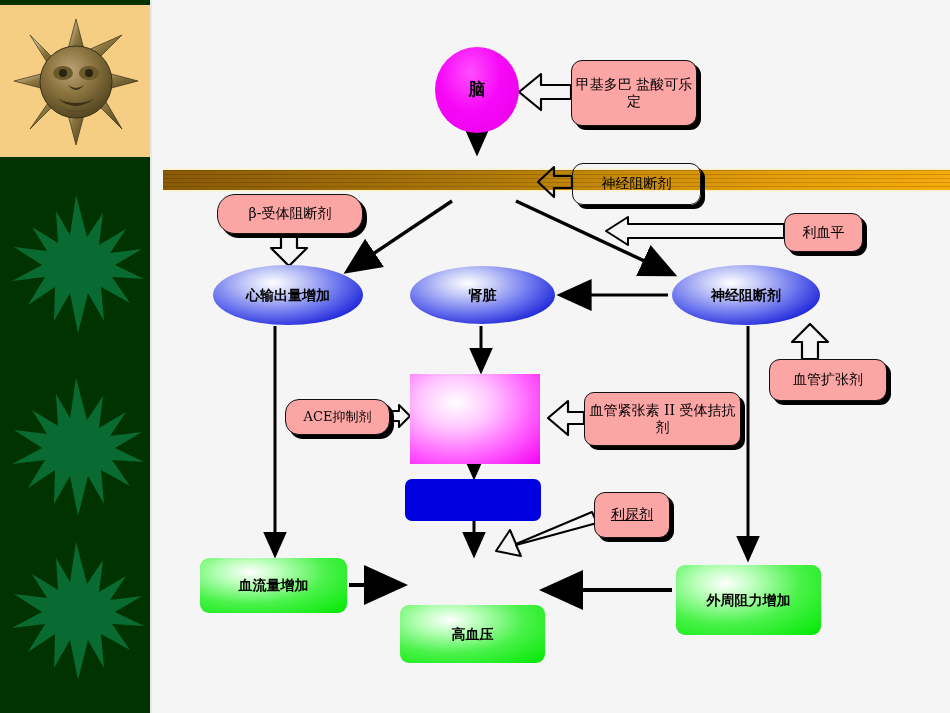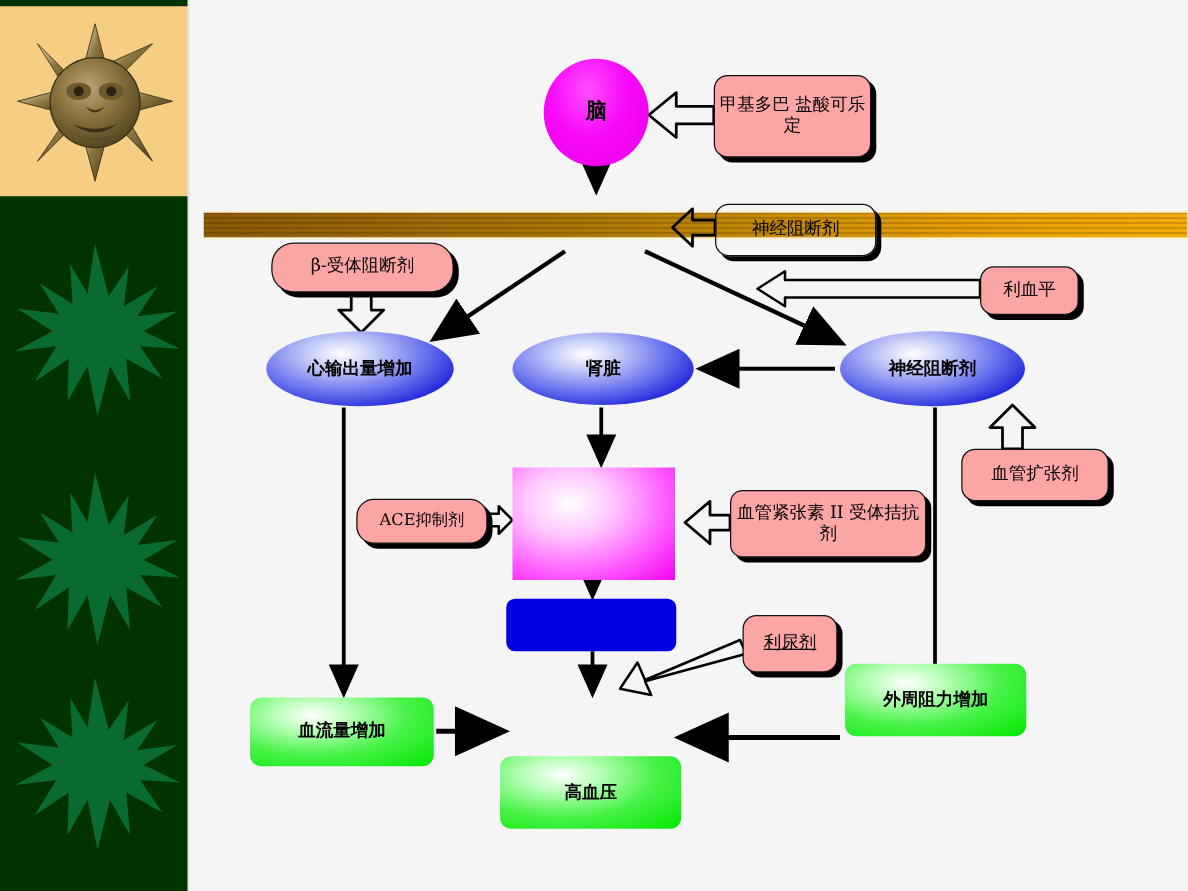--- a/index.html
+++ b/index.html
@@ -79,21 +79,21 @@
     background:#0000e0;
   }
 
   .green-box{
     border-radius:9px;
     background:radial-gradient(ellipse at 34% 26%,#ffffff 0%,#b9ffb9 22%,#4bf24b 55%,#00e800 100%);
     font-weight:bold;font-size:14px;text-align:center;
   }
   .bloodflow{left:200px;top:558px;width:147px;height:55px;}
   .hypertension{left:400px;top:557px;width:145px;height:58px;margin-top:48px;}
-  .peripheral{left:676px;top:531px;width:145px;height:58px;}
+  .peripheral{left:676px;top:565px;width:145px;height:70px;}
 
   
   .callout{
     position:absolute;
     background:#fca5a5;
     border:1.6px solid #111;
     border-radius:11px;
     box-shadow:4px 4px 0 #000;
     display:flex;align-items:center;justify-content:center;text-align:center;
     color:#000;line-height:1.25;

